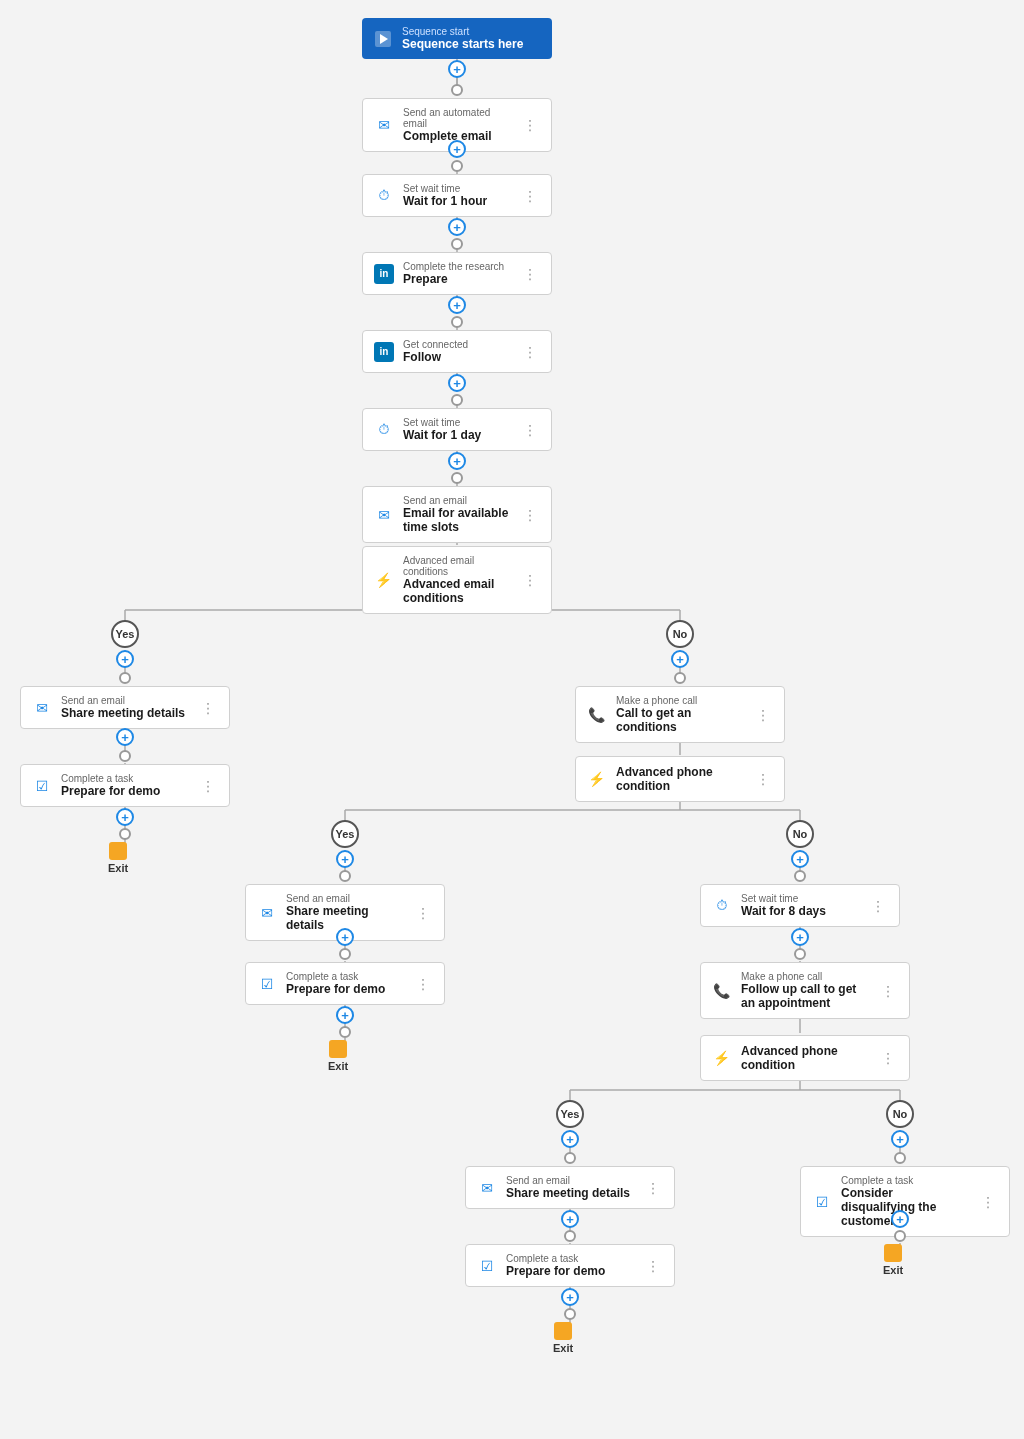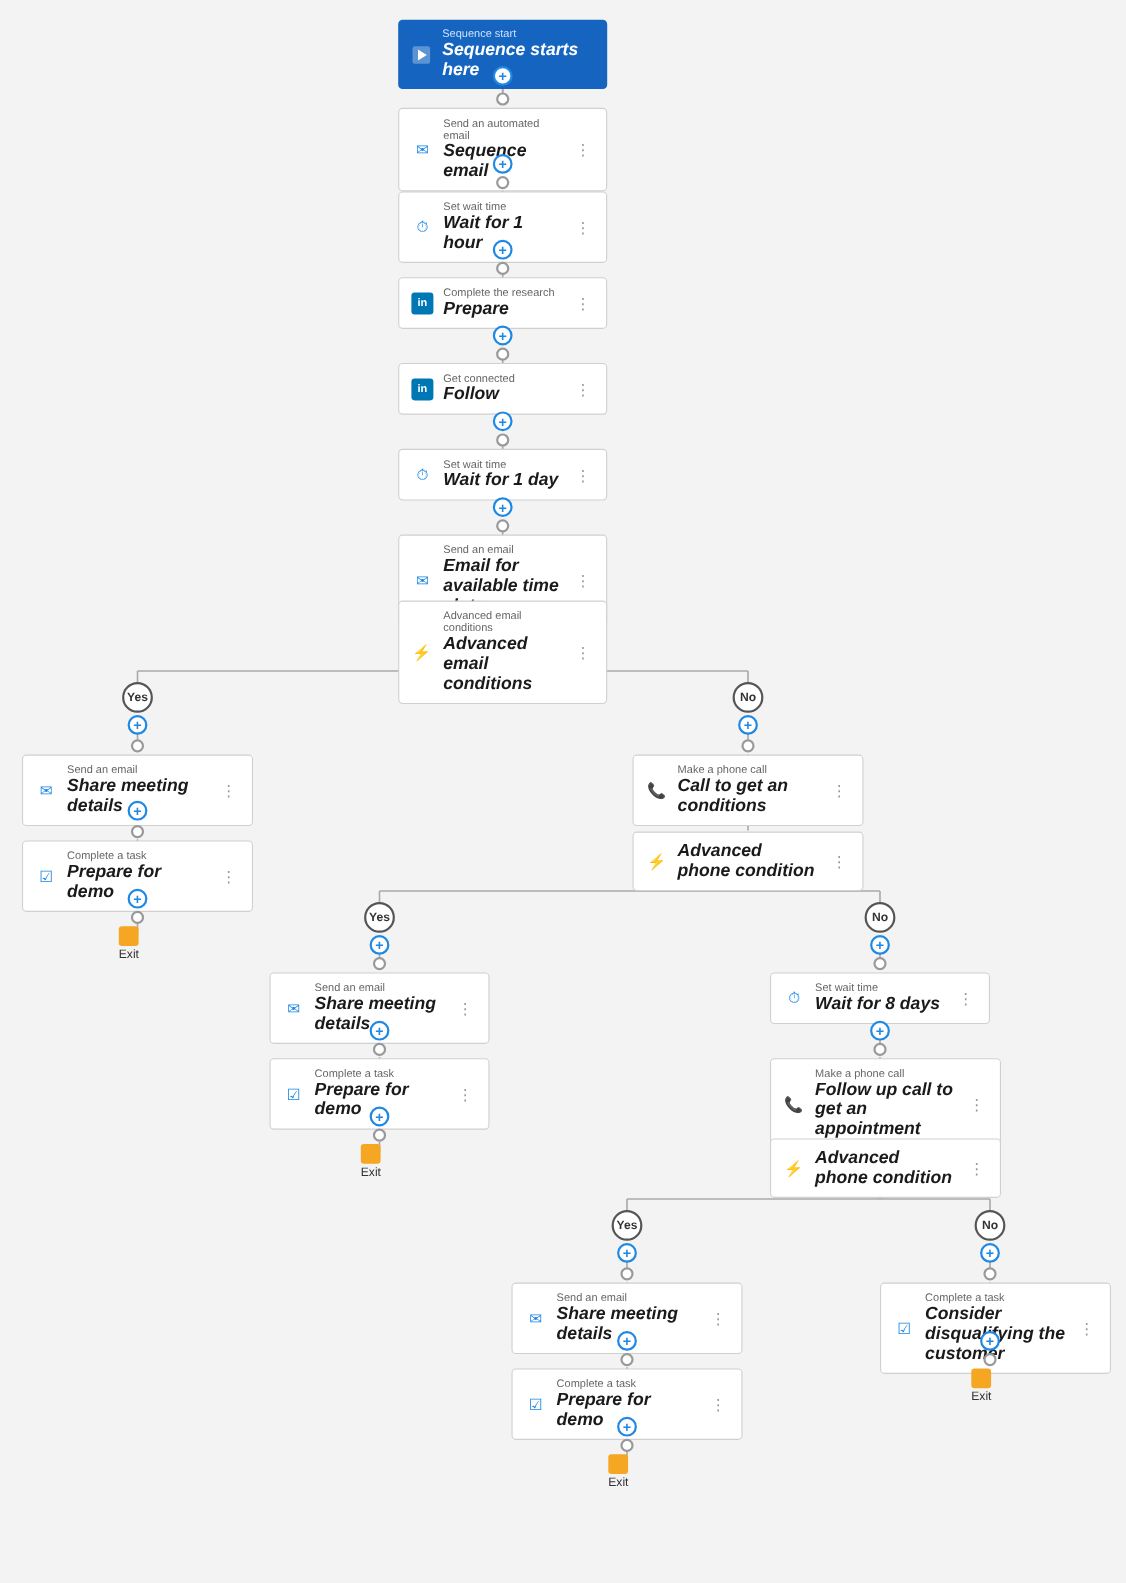--- a/index.html
+++ b/index.html
@@ -36,24 +36,23 @@
       flex-shrink: 0;
     }
     .flow-node .node-text {
       flex: 1;
     }
     .flow-node .node-label {
       font-size: 10px;
       color: #666;
     }
     .flow-node .node-title {
-      font-size: 16px;
+      font-size: 12px;
       font-weight: 600;
       color: #1a1a1a;
-      font-style: italic;
     }
     .flow-node .node-menu {
       color: #999;
       cursor: pointer;
       font-size: 14px;
       padding: 2px 4px;
     }
     
     .start-node {
       background: #1565c0;
@@ -111,20 +110,21 @@
     }
     .exit-icon {
       width: 18px;
       height: 18px;
       background: #f5a623;
       border-radius: 3px;
     }
     .exit-label {
       font-size: 11px;
       color: #333;
+      font-weight: bold;
     }
 
     
     .icon-email {
       color: #1e88e5;
       font-size: 14px;
     }
     .icon-wait {
       color: #1e88e5;
       font-size: 14px;
@@ -258,21 +258,21 @@
     </div>
   </div>
 
   <div class="add-btn" style="left:448px;top:60px;">+</div>
   <div class="connector-circle" style="left:451px;top:84px;"></div>
 
   <div class="flow-node" style="left:362px;top:98px;width:190px;">
     <div class="node-icon icon-email">✉</div>
     <div class="node-text">
       <div class="node-label">Send an automated email</div>
-      <div class="node-title">Sequence email</div>
+      <div class="node-title">Complete email</div>
     </div>
     <div class="node-menu">⋮</div>
   </div>
 
   <div class="add-btn" style="left:448px;top:140px;">+</div>
   <div class="connector-circle" style="left:451px;top:160px;"></div>
 
   <div class="flow-node" style="left:362px;top:174px;width:190px;">
     <div class="node-icon icon-wait">⏱</div>
     <div class="node-text">

